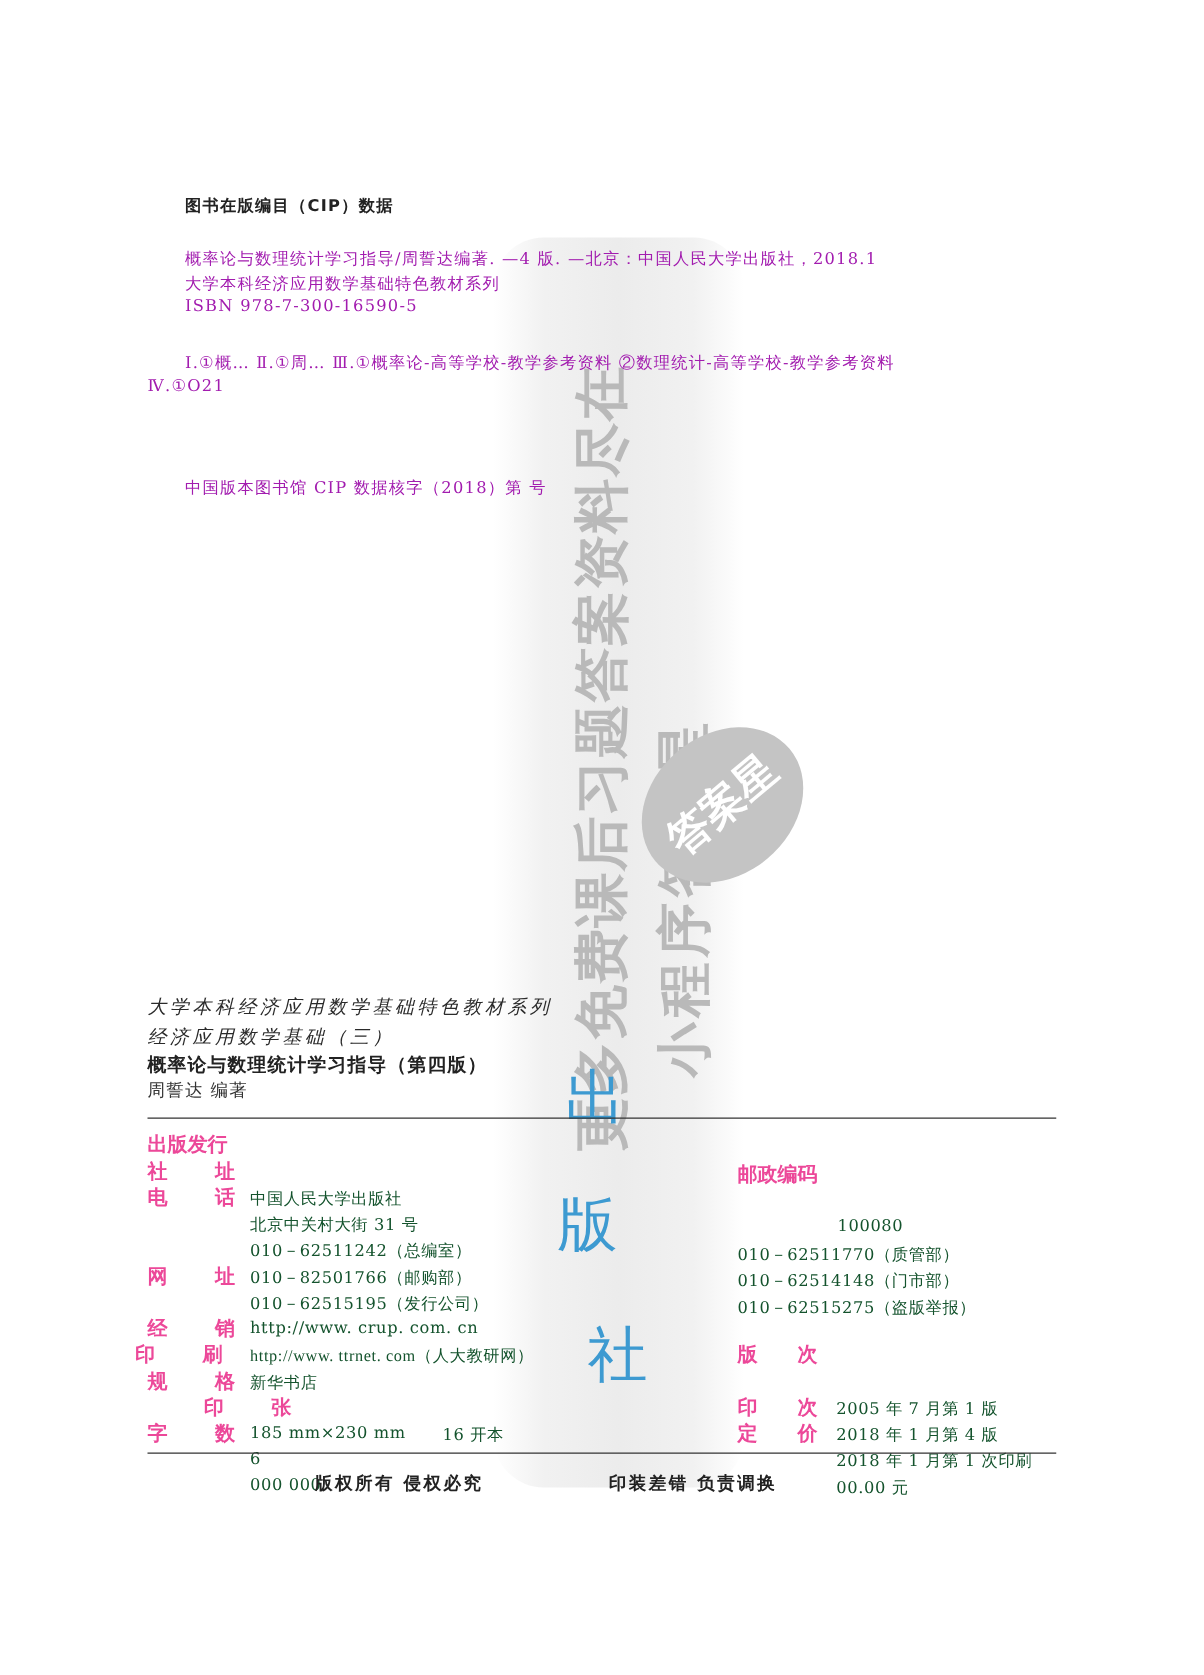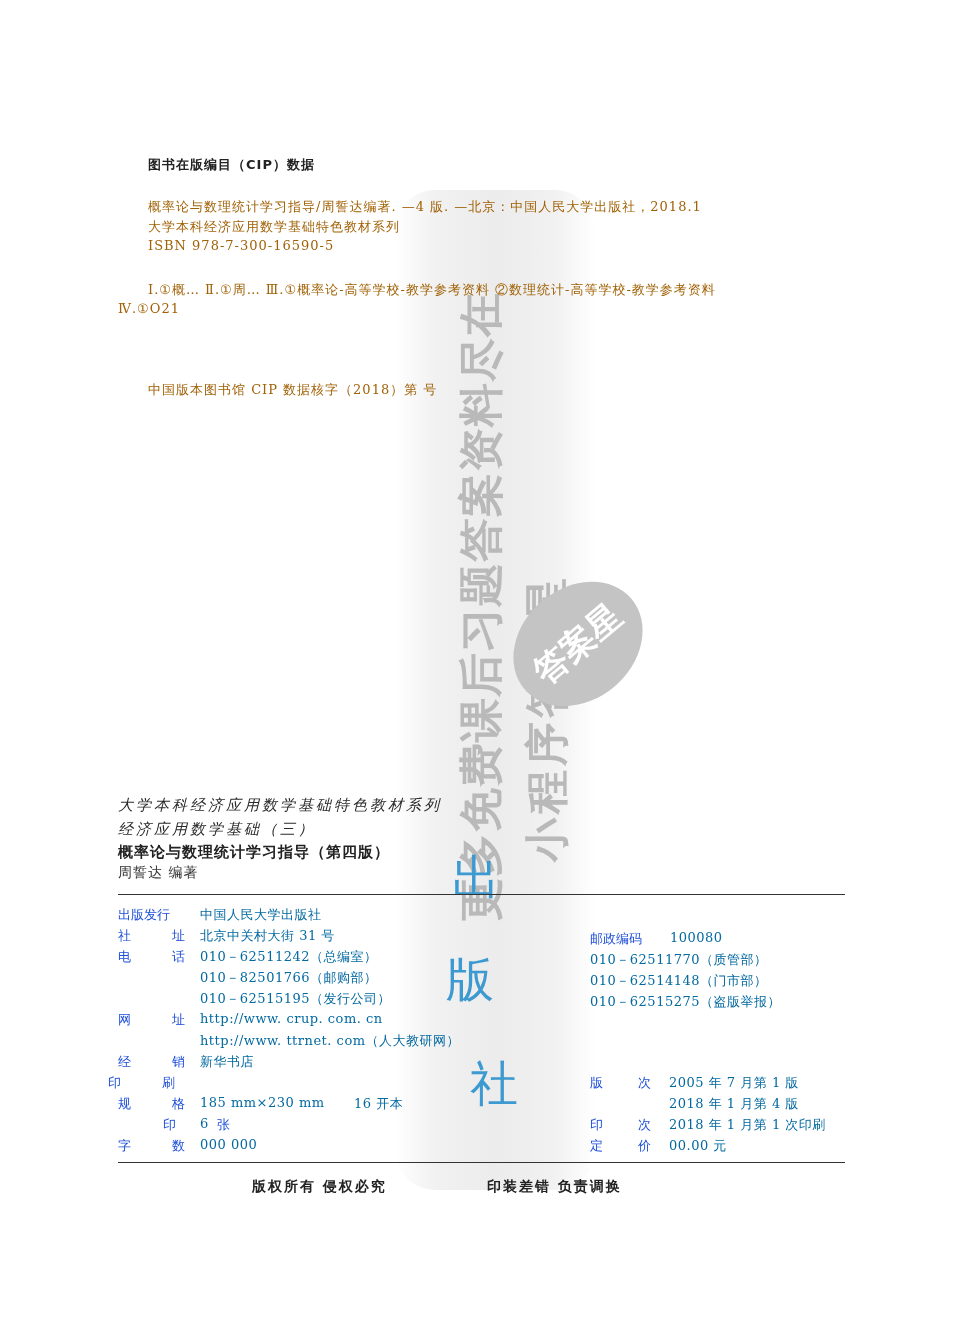--- a/index.html
+++ b/index.html
@@ -30,34 +30,34 @@
     display: flex; align-items: center; justify-content: center;
     color: #ffffff; font-weight: bold; font-size: 34px;
     font-family: "DejaVu Sans", "Liberation Sans", sans-serif;
   }
   .blue-char {
     position: absolute; color: #3d9ad1; font-size: 48px;
     font-family: "DejaVu Sans", "Liberation Sans", sans-serif; font-weight: normal;
   }
 
   
-  .t13 { font-size: 13px; letter-spacing: 1px; color: #a16207; text-align: right; }
+  .t13 { font-size: 13px; letter-spacing: 1px; color: #a21caf; text-align: right; }
   .t14 { font-size: 14px; letter-spacing: 1px; color: #333; }
   .heading { font-size: 13px; font-weight: bold; letter-spacing: 1px; color: #222;
     font-family: "DejaVu Sans", "Liberation Sans", sans-serif; }
   .title-bold { font-size: 15px; font-weight: bold; letter-spacing: 1px; color: #222;
     font-family: "DejaVu Sans", "Liberation Sans", sans-serif; }
   .series-italic { font-size: 15px; font-style: italic; letter-spacing: 3px; color: #2a2a2a; }
   .rule { position: absolute; left: 118px; width: 727px; height: 0; border-top: 1.5px solid #333; }
 
-  .lbl { position: absolute; font-size: 13px; font-weight: normal; color: #1d4ed8;
+  .lbl { position: absolute; font-size: 16px; font-weight: bold; color: #ec4899;
     font-family: "DejaVu Sans", "Liberation Sans", sans-serif; white-space: nowrap; }
   .lbl .c1 { display: inline-block; width: 54px; }
-  .val { position: absolute; font-size: 13px; color: #0369a1; letter-spacing: 0.5px; white-space: nowrap;
-    font-family: "DejaVu Serif", "Liberation Serif", serif; }
+  .val { position: absolute; font-size: 13px; color: #14532d; letter-spacing: 0.5px; white-space: nowrap;
+    font-family: "DejaVu Serif", "Liberation Serif", serif; margin-top: 44px; }
 
   .footer-slogan { font-size: 14px; font-weight: bold; color: #222; letter-spacing: 2px;
     font-family: "DejaVu Sans", "Liberation Sans", sans-serif; }
 </style>
 </head>
 <body>
 
 <div class="wm-band"></div>
 <div class="wm-col wm-col1">更多免费课后习题答案资料尽在</div>
 <div class="wm-col wm-col2">小程序答案星</div>
@@ -93,21 +93,21 @@
   <div class="lbl" style="left:118px; top:927px;"><span class="c1">社</span><span>址</span></div>
   <div class="val" style="left:200px; top:927px;">北京中关村大街 31 号</div>
 
   <div class="lbl" style="left:118px; top:948px;"><span class="c1">电</span><span>话</span></div>
   <div class="val" style="left:200px; top:948px;">010－62511242（总编室）</div>
   <div class="val" style="left:200px; top:969px;">010－82501766（邮购部）</div>
   <div class="val" style="left:200px; top:990px;">010－62515195（发行公司）</div>
 
   <div class="lbl" style="left:118px; top:1011px;"><span class="c1">网</span><span>址</span></div>
   <div class="val" style="left:200px; top:1011px;">http://www. crup. com. cn</div>
-  <div class="val" style="left:200px; top:1032px;">http://www. ttrnet. com（人大教研网）</div>
+  <div class="val" style="left:200px; top:1032px;font-family:Liberation Serif, serif;">http://www. ttrnet. com（人大教研网）</div>
 
   <div class="lbl" style="left:118px; top:1053px;"><span class="c1">经</span><span>销</span></div>
   <div class="val" style="left:200px; top:1053px;">新华书店</div>
 
   <div class="lbl" style="left:108px; top:1074px;"><span class="c1">印</span><span>刷</span></div>
   <div class="val" style="left:200px; top:1074px;"></div>
 
   <div class="lbl" style="left:118px; top:1095px;"><span class="c1">规</span><span>格</span></div>
   <div class="val" style="left:200px; top:1095px;">185 mm×230 mm</div>
   <div class="val" style="left:354px; top:1095px;">16 开本</div>

